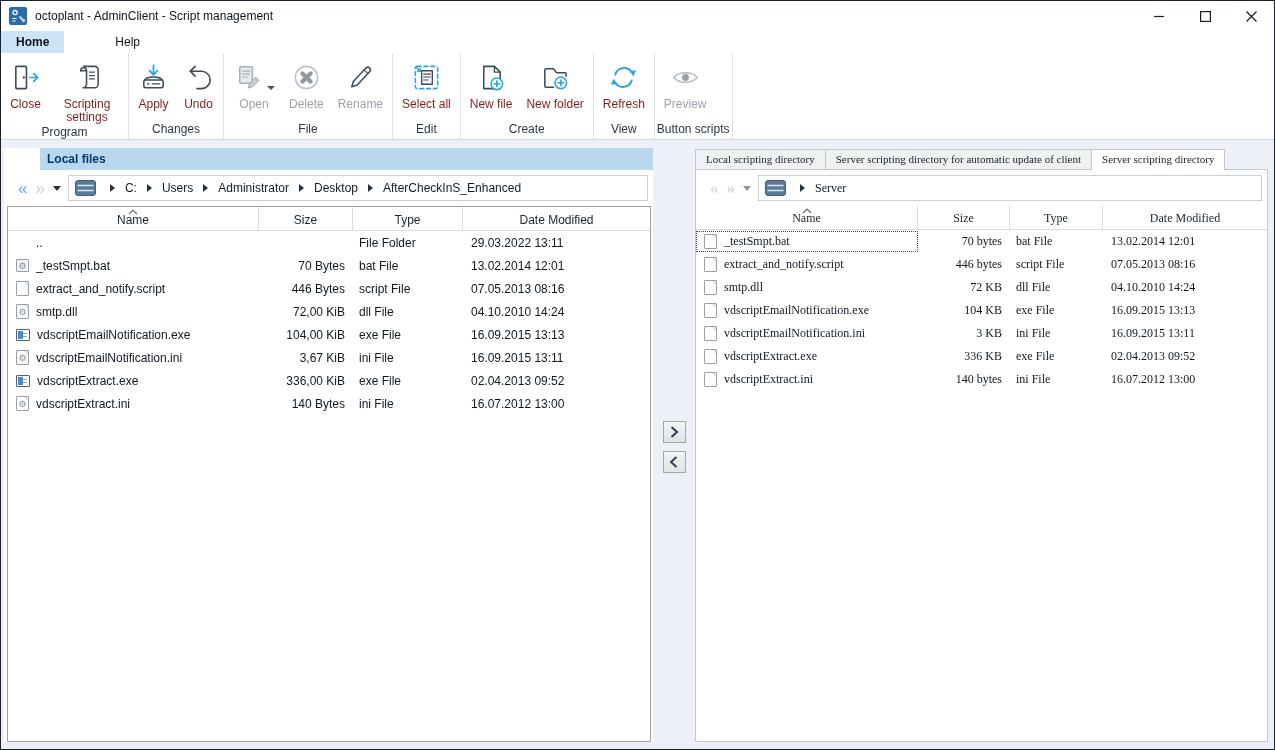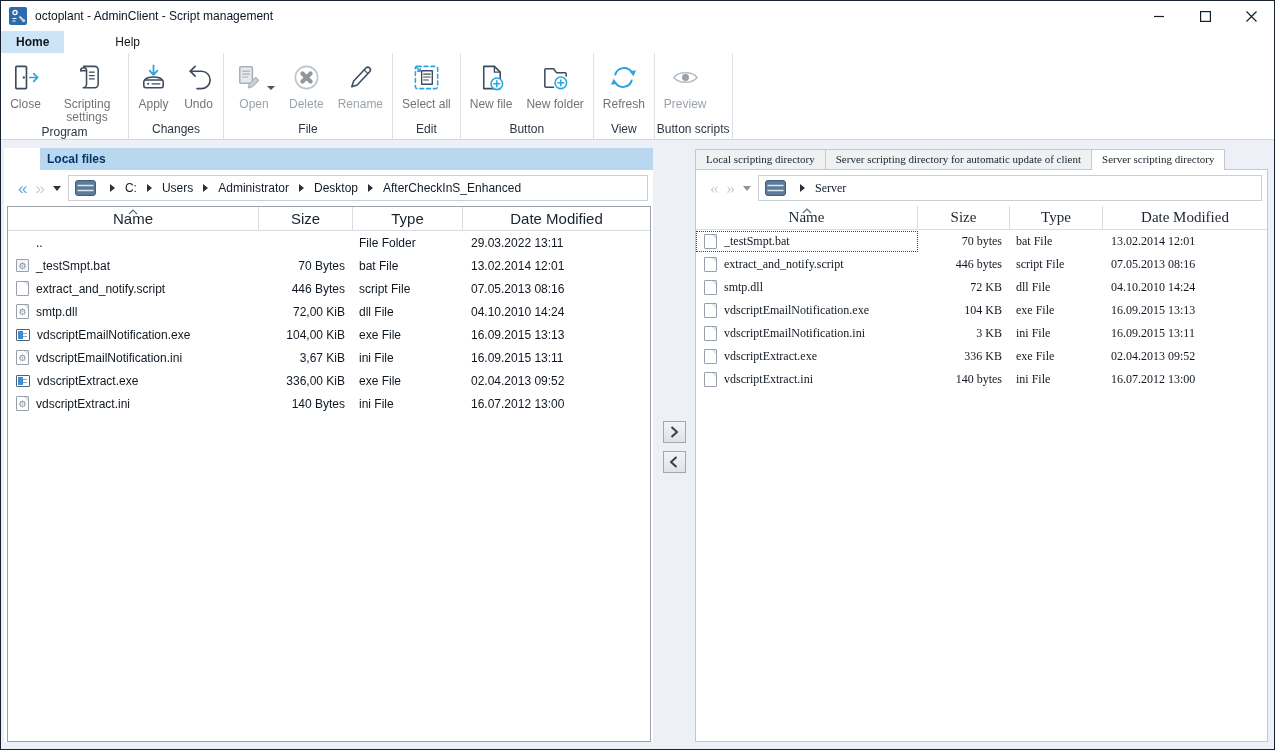--- a/index.html
+++ b/index.html
@@ -18,21 +18,21 @@
   .tabrow { height:22px; display:flex; align-items:stretch; background:#fff;gap:36px; }
   .menutab { padding:0 15px; display:flex; align-items:center; font-size:12px; color:#10151c; }
   .menutab.active { background:#cce4f7; font-weight:bold; }
 
   
   .ribbon { height:87px; display:flex; background:#fff; border-bottom:1px solid #d2d9e0; }
   .rgroup { display:flex; flex-direction:column; border-right:1px solid #dde2e8; padding:2px 2px 0 2px; }
   .rbuttons { flex:1; display:flex; align-items:stretch; }
   .rbtn { display:flex; flex-direction:column; align-items:center; padding:3px 7px 0 7px; min-width:44px; cursor:default; }
   .rbtn-iconrow { height:38px; display:flex; align-items:center; }
-  .rbtn-label { font-size:12px; line-height:13px; text-align:center; color:#737373; max-width:64px; padding-top:2px; }
+  .rbtn-label { font-size:12px; line-height:13px; text-align:center; color:#7f1d1d; max-width:64px; padding-top:2px; }
   .rbtn.disabled .rbtn-label { color:#9aa3ac; }
   .rgroup-label { height:18px; line-height:16px; text-align:center; font-size:12px; color:#2c3744; }
   .dd-caret { width:0; height:0; border-top:4px solid #4b545e; border-left:4px solid transparent; border-right:4px solid transparent; margin-left:3px; margin-top:22px; }
 
   
   .content { height:609px; background:#edf1f7; display:flex; padding:8px 6px 7px 3px; }
 
   .left-panel { width:649px; display:flex; flex-direction:column; background:#fff; }
   .panel-title { height:22px; line-height:22px; background:#b9d7ee; color:#00386b; font-weight:bold; font-size:12px; padding-left:7px;margin-left:36px; }
 
@@ -44,21 +44,21 @@
   .bc-dd { width:0; height:0; border-top:5px solid #2b3max2f33; border-top:5px solid #2c3138; border-left:4px solid transparent; border-right:4px solid transparent; margin:0 7px 0 4px; }
   .bc-box { flex:1; height:26px; border:1px solid #c9cfd7; display:flex; align-items:center; padding:0 6px; background:#fff; margin-right:2px; }
   .bc-stack { margin-right:4px; }
   .bc-sep { width:0; height:0; border-left:5px solid #27323f; border-top:4px solid transparent; border-bottom:4px solid transparent; margin:0 10px; }
   .bc-item { color:#121c27; font-size:12px; cursor:default; }
 
   
   .ftable { flex:1; margin:0 2px 0 3px; border:1px solid #9ba2aa; background:#fff; overflow:hidden; display:flex; flex-direction:column; }
   .ftable.borderless { border:none; margin:0; }
   .fhead { display:grid; height:24px; border-bottom:1px solid #d9dde2; flex:0 0 auto; }
-  .fhead .hcell { position:relative; display:flex; align-items:flex-end; justify-content:center; padding-bottom:3px; font-size:15px; color:#1a242e; border-right:1px solid #d9dde2; }
+  .fhead .hcell { position:relative; display:flex; align-items:flex-end; justify-content:center; padding-bottom:3px; font-size:12px; color:#1a242e; border-right:1px solid #d9dde2; }
   .fhead .hcell:last-child { border-right:none; }
   .sort-caret { position:absolute; top:2px; left:50%; transform:translateX(-50%); }
   .frow { display:grid; height:23px; align-items:center; }
   .cell { font-size:12px; color:#0f1822; white-space:nowrap; overflow:hidden; }
   .cell-name { display:flex; align-items:center; gap:7px; padding-left:8px; height:21px; }
   .cell-size { text-align:right; padding-right:8px; }
   .cell-type { padding-left:6px; }
   .cell-date { padding-left:8px; }
   .frow.focused .cell-name { outline:1px dotted #3e454d; outline-offset:-1px; }
   .cols-left  { grid-template-columns:251px 94px 110px 1fr; }
@@ -249,21 +249,21 @@
           <div class="rbtn-iconrow">
               <svg width="31" height="31" viewBox="0 0 32 32" fill="none" stroke-linecap="round" stroke-linejoin="round">
             <path d="M27 14.5 v-2.5 a1 1 0 0 0 -1 -1 H17 l-3 -4 H6 a1 1 0 0 0 -1 1 v17 a1 1 0 0 0 1 1 h8" stroke="#3c4b5d" stroke-width="1.6"></path>
             <circle cx="21.5" cy="21.5" r="6" fill="#fff" stroke="#29a4dd" stroke-width="1.6"></circle>
             <path d="M21.5 18.5 v6 M18.5 21.5 h6" stroke="#29a4dd" stroke-width="1.6"></path>
           </svg>
             </div>
           <div class="rbtn-label">New folder</div>
         </div>
       </div>
-      <div class="rgroup-label">Button</div>
+      <div class="rgroup-label">Create</div>
     </div>
 
     <div class="rgroup">
       <div class="rbuttons">
         <div class="rbtn">
           <div class="rbtn-iconrow">
               <svg width="31" height="31" viewBox="0 0 32 32" fill="none" stroke-linecap="round">
             <path d="M7.5 13 A 9.5 9.5 0 0 1 24.5 10.5" stroke="#29a4dd" stroke-width="2"></path>
             <polygon points="26.2,14.8 29,8.6 22.4,9.6" fill="#29a4dd"></polygon>
             <path d="M24.5 19 A 9.5 9.5 0 0 1 7.5 21.5" stroke="#29a4dd" stroke-width="2"></path>

